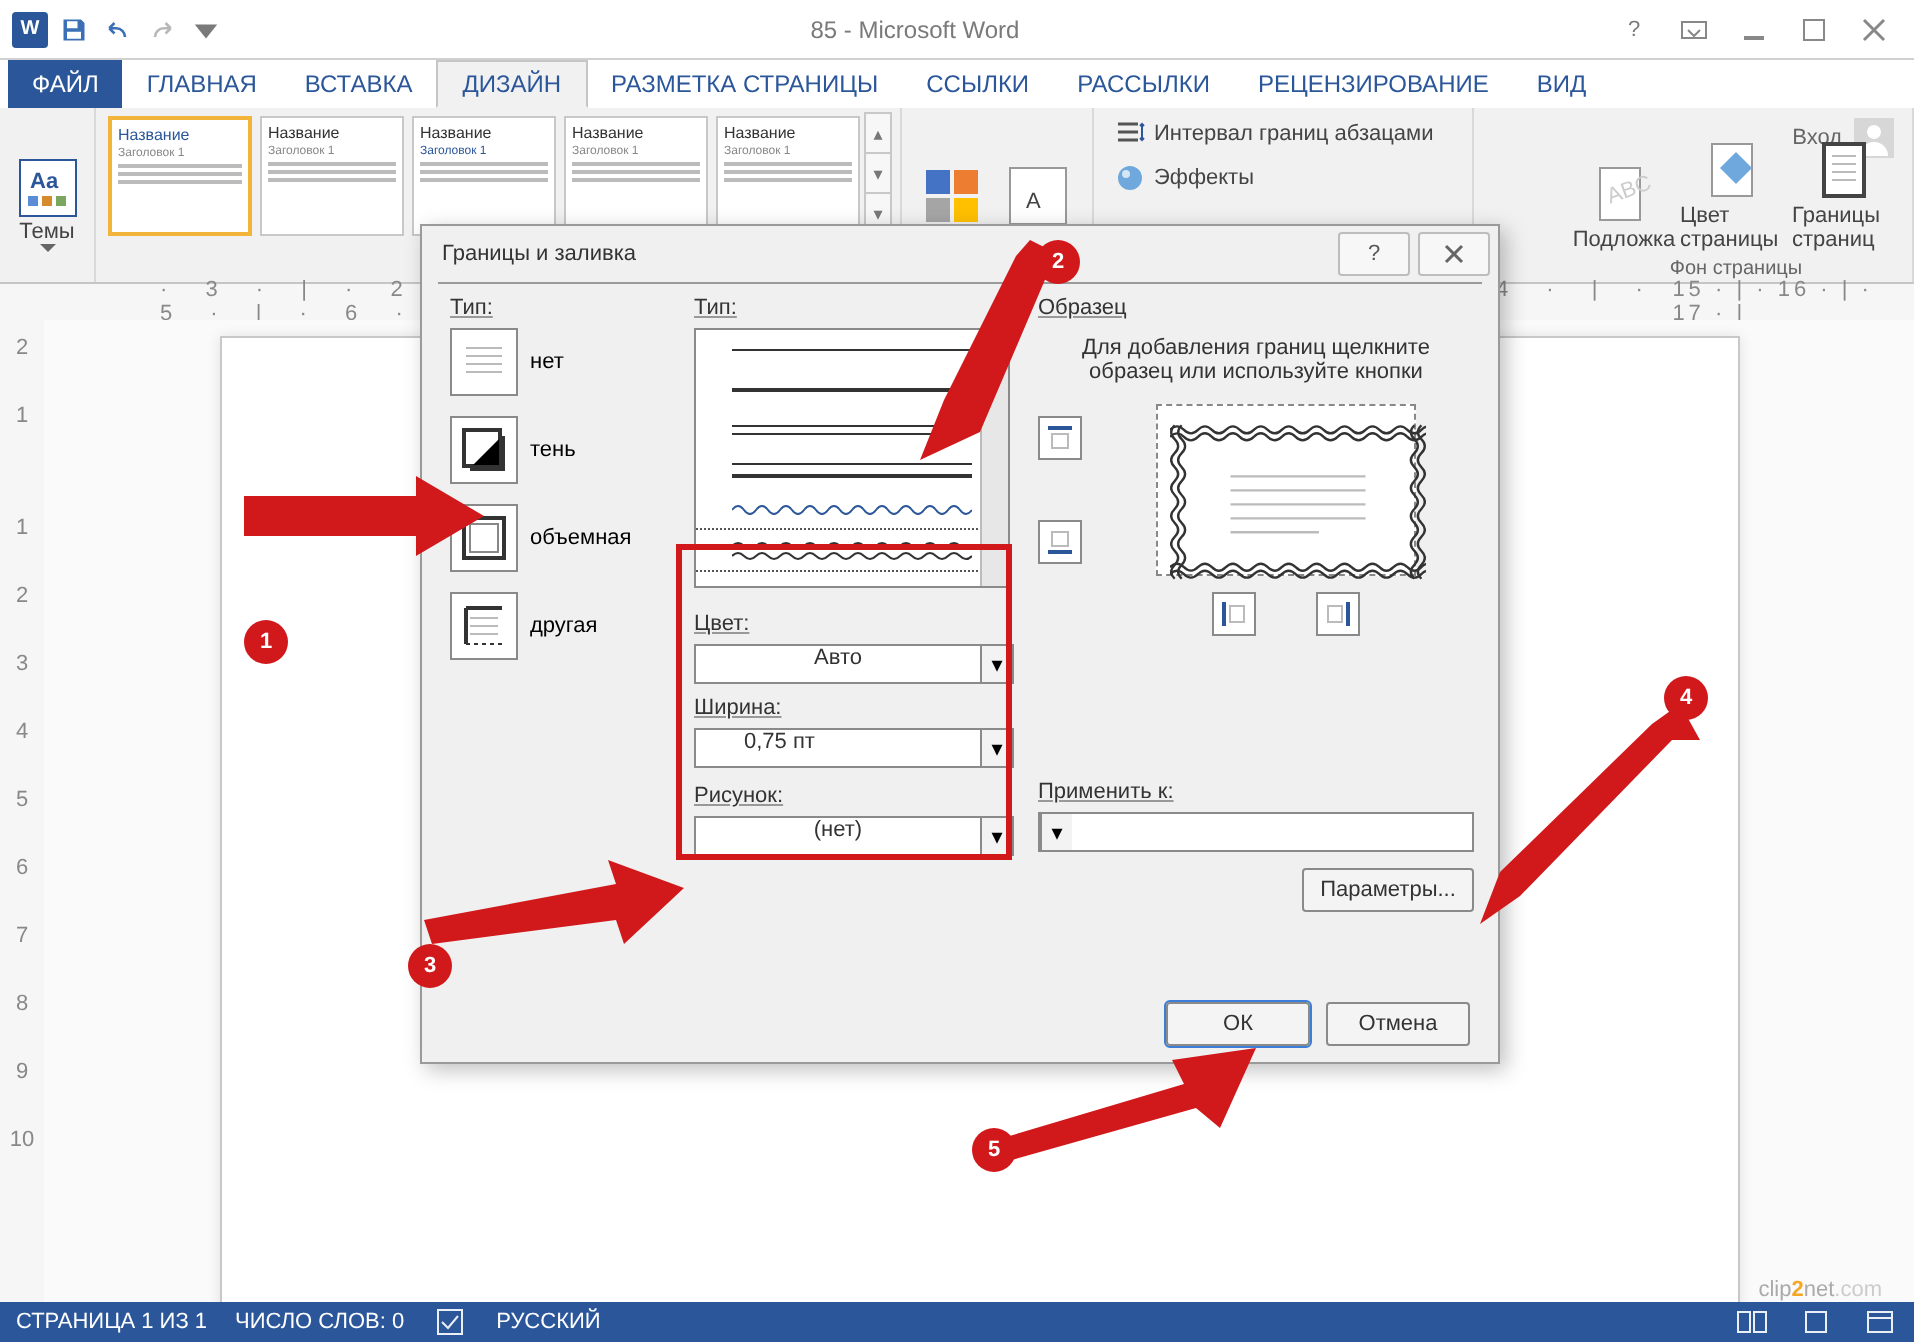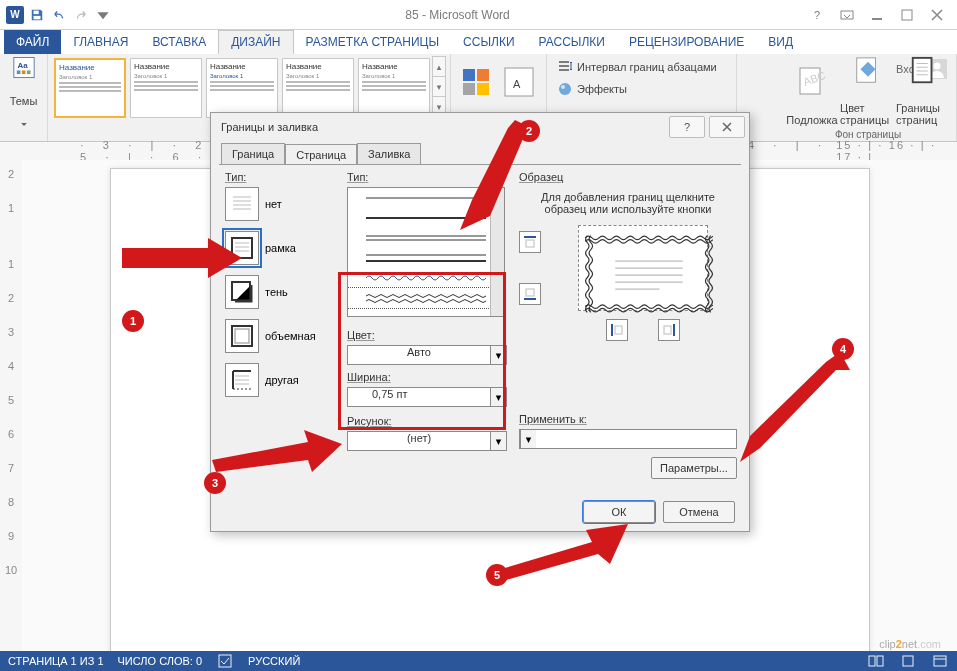--- a/index.html
+++ b/index.html
@@ -21,21 +21,21 @@
 .tab.file { background: #2b579a; color: #fff; }
 .tab.active { border: 1px solid #c5c5c5; border-bottom: 1px solid #f1f1f1; background: #f1f1f1; }
 .tabs .sp { flex: 1; }
 .account { display: flex; align-items: center; gap: 6px; padding-right: 10px; color: #666; margin-top: 39px; }
 
 
 .ribbon { height: 88px; background: #f1f1f1; border-bottom: 1px solid #c5c5c5; display: flex; }
 .group { border-right: 1px solid #d9d9d9; display: flex; flex-direction: column; padding: 2px 4px 0; }
 .group-items { flex: 1; display: flex; align-items: flex-start; }
 .group-label { text-align: center; color: #666; font-size: 10px; padding: 1px 0; }
-.big-btn { display: flex; flex-direction: column; align-items: center; justify-content: flex-end; width: 56px; height: 70px; color: #444; gap: 16px; }
+.big-btn { display: flex; flex-direction: column; align-items: center; justify-content: flex-end; width: 56px; height: 70px; color: #444; gap: 0; }
 .big-btn .ic { width: 32px; height: 32px; }
 .small-btn { display: flex; align-items: center; gap: 4px; height: 22px; padding: 0 6px; color: #444; }
 .style-thumb { width: 72px; height: 60px; border: 1px solid #c8c8c8; background: #fff; margin: 2px; display: flex; flex-direction: column; padding: 3px; gap: 2px;}
 .style-thumb.first { border: 2px solid #f2b43a; }
 .style-thumb .ln { height: 2px; background: #bbb; }
 .style-scroll { width: 14px; height: 62px; border: 1px solid #c8c8c8; background: #f7f7f7; display:flex; flex-direction:column; }
 .style-scroll div{flex:1;border-bottom:1px solid #c8c8c8; display:flex;align-items:center;justify-content:center;color:#777;font-size:9px;}
 
 
 .hruler { height: 18px; background: #f6f6f6; display:flex; align-items:center; padding-left:80px; color:#888; font-size:9px; letter-spacing: 8px;}
@@ -325,45 +325,31 @@
   <div class="dialog-title">
     <span>Границы и заливка</span>
     <div class="sp"></div>
     <div class="dlg-tbtn">?</div>
     <div class="dlg-tbtn">
         <svg width="12" height="12" viewBox="0 0 12 12">
           <path d="M2 2l8 8M10 2L2 10" stroke="#666" stroke-width="1.5"></path>
         </svg>
       </div>
   </div>
-  <div class="dlg-tabs">
-    <div class="dlg-tab">Граница</div>
-    <div class="dlg-tab active">Страница</div>
-    <div class="dlg-tab">Заливка</div>
-  </div>
   <div class="dlg-body">
 
     <div class="type-col">
       <div class="sec-label">Тип:</div>
       <div class="type-item">
         <div class="type-ic">
             <svg viewBox="0 0 26 26">
               <path d="M4 6h18M4 10h18M4 14h18M4 18h18" stroke="#bbb"></path>
             </svg>
           </div>
         <span>нет</span>
-      </div>
-      <div class="type-item">
-        <div class="type-ic sel">
-            <svg viewBox="0 0 26 26">
-              <rect x="3" y="3" width="20" height="20" fill="none" stroke="#333" stroke-width="2"></rect>
-              <path d="M6 8h14M6 12h14M6 16h14" stroke="#bbb"></path>
-            </svg>
-          </div>
-        <span>рамка</span>
       </div>
       <div class="type-item">
         <div class="type-ic">
             <svg viewBox="0 0 26 26">
               <rect x="3" y="3" width="18" height="18" fill="none" stroke="#333" stroke-width="2"></rect>
               <path d="M22 6v16H6" stroke="#333" stroke-width="3"></path>
             </svg>
           </div>
         <span>тень</span>
       </div>

